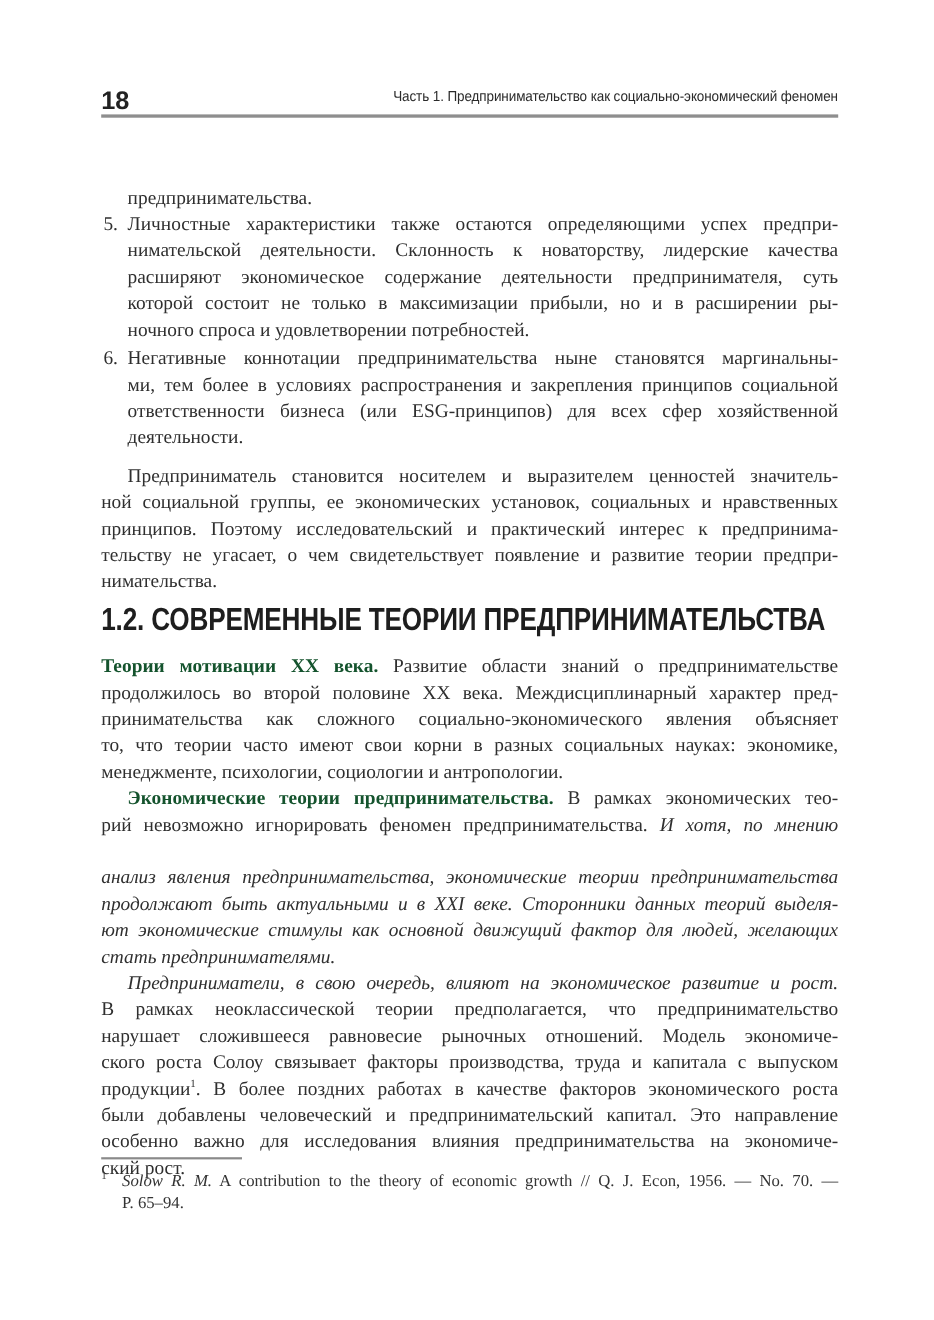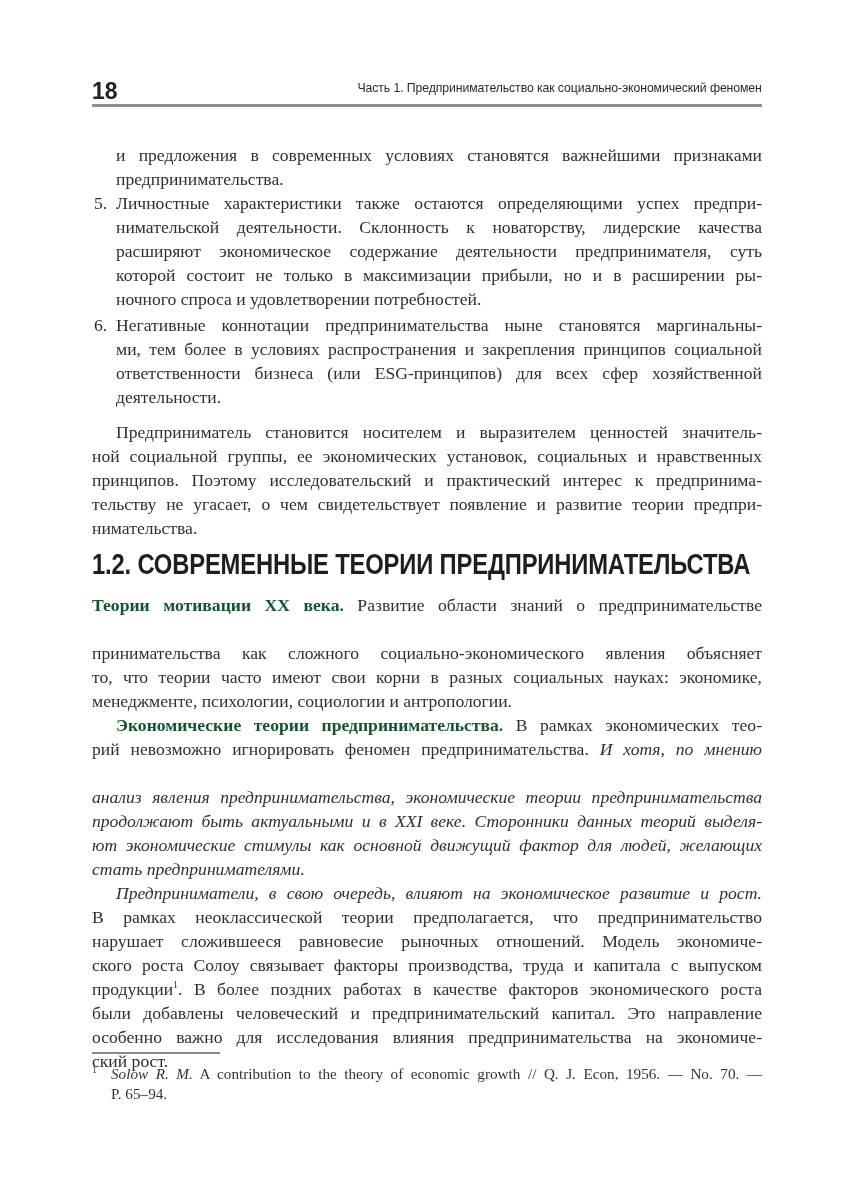--- a/index.html
+++ b/index.html
@@ -24,21 +24,20 @@
 <body>
 
 <div class="page">
 
   <div class="running-head">
     <span class="page-num">18</span>
     <span class="run-title">Часть 1. Предпринимательство как социально-экономический феномен</span>
   </div>
   <div class="head-rule"></div>
 
-  <div class="ln just" style="left:116px; top:143px; width:646px;">и предложения в современных условиях становятся важнейшими признаками</div>
   <div class="ln" style="left:116px; top:167px;">предпринимательства.</div>
 
   <div class="num" style="left:94px; top:191px;">5.</div>
   <div class="ln just" style="left:116px; top:191px; width:646px;">Личностные характеристики также остаются определяющими успех предпри-</div>
   <div class="ln just" style="left:116px; top:215px; width:646px;">нимательской деятельности. Склонность к новаторству, лидерские качества</div>
   <div class="ln just" style="left:116px; top:239px; width:646px;">расширяют экономическое содержание деятельности предпринимателя, суть</div>
   <div class="ln just" style="left:116px; top:263px; width:646px;">которой состоит не только в максимизации прибыли, но и в расширении ры-</div>
   <div class="ln" style="left:116px; top:287px;">ночного спроса и удовлетворении потребностей.</div>
 
   <div class="num" style="left:94px; top:313px;">6.</div>
@@ -49,20 +48,21 @@
 
   <div class="ln just" style="left:116px; top:420px; width:646px;">Предприниматель становится носителем и выразителем ценностей значитель-</div>
   <div class="ln just" style="left:92px; top:444px; width:670px;">ной социальной группы, ее экономических установок, социальных и нравственных</div>
   <div class="ln just" style="left:92px; top:468px; width:670px;">принципов. Поэтому исследовательский и практический интерес к предпринима-</div>
   <div class="ln just" style="left:92px; top:492px; width:670px;">тельству не угасает, о чем свидетельствует появление и развитие теории предпри-</div>
   <div class="ln" style="left:92px; top:516px;">нимательства.</div>
 
   <div class="section-title">1.2. СОВРЕМЕННЫЕ ТЕОРИИ ПРЕДПРИНИМАТЕЛЬСТВА</div>
 
   <div class="ln just" style="left:92px; top:593px; width:670px;"><span class="b">Теории мотивации XX века.</span><span> Развитие области знаний о предпринимательстве</span></div>
+  <div class="ln just" style="left:92px; top:617px; width:670px;">продолжилось во второй половине XX века. Междисциплинарный характер пред-</div>
   <div class="ln just" style="left:92px; top:641px; width:670px;">принимательства как сложного социально-экономического явления объясняет</div>
   <div class="ln just" style="left:92px; top:665px; width:670px;">то, что теории часто имеют свои корни в разных социальных науках: экономике,</div>
   <div class="ln" style="left:92px; top:689px;">менеджменте, психологии, социологии и антропологии.</div>
 
   <div class="ln just" style="left:116px; top:713px; width:646px;"><span class="b">Экономические теории предпринимательства.</span><span> В рамках экономических тео-</span></div>
   <div class="ln just" style="left:92px; top:737px; width:670px;"><span>рий невозможно игнорировать феномен предпринимательства. </span><span class="it">И хотя, по мнению</span></div>
   <div class="ln just it" style="left:92px; top:785px; width:670px;">анализ явления предпринимательства, экономические теории предпринимательства</div>
   <div class="ln just it" style="left:92px; top:809px; width:670px;">продолжают быть актуальными и в XXI веке. Сторонники данных теорий выделя-</div>
   <div class="ln just it" style="left:92px; top:833px; width:670px;">ют экономические стимулы как основной движущий фактор для людей, желающих</div>
   <div class="ln it" style="left:92px; top:857px;">стать предпринимателями.</div>

